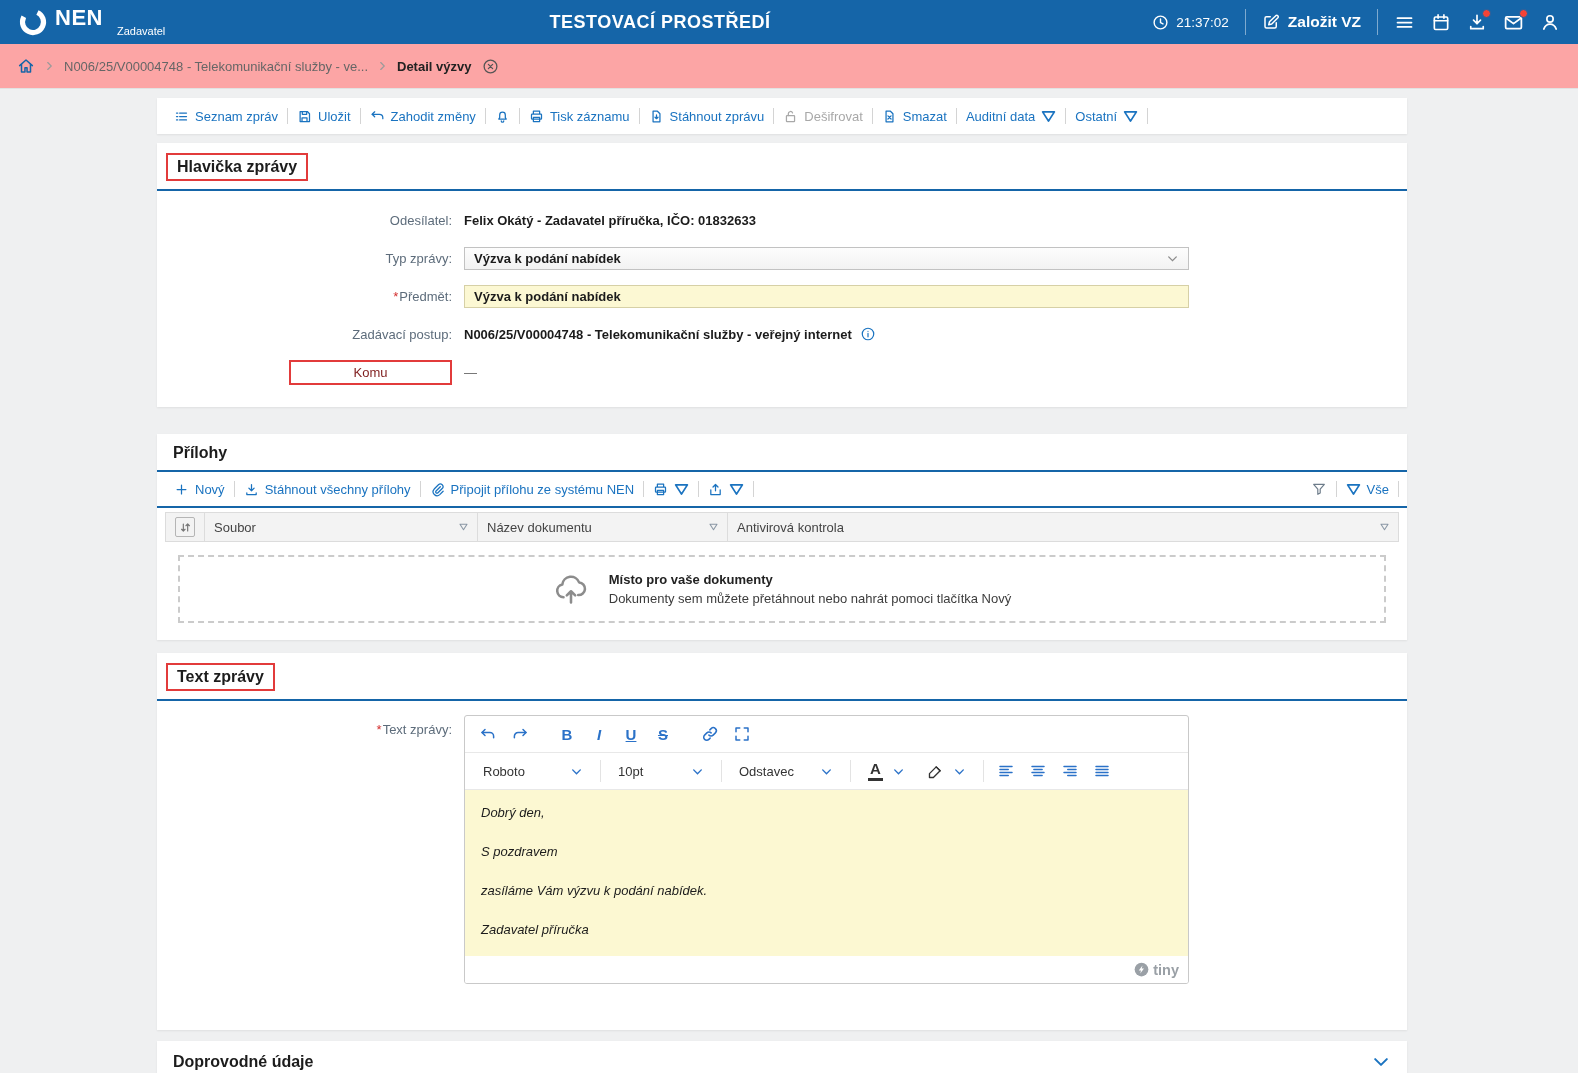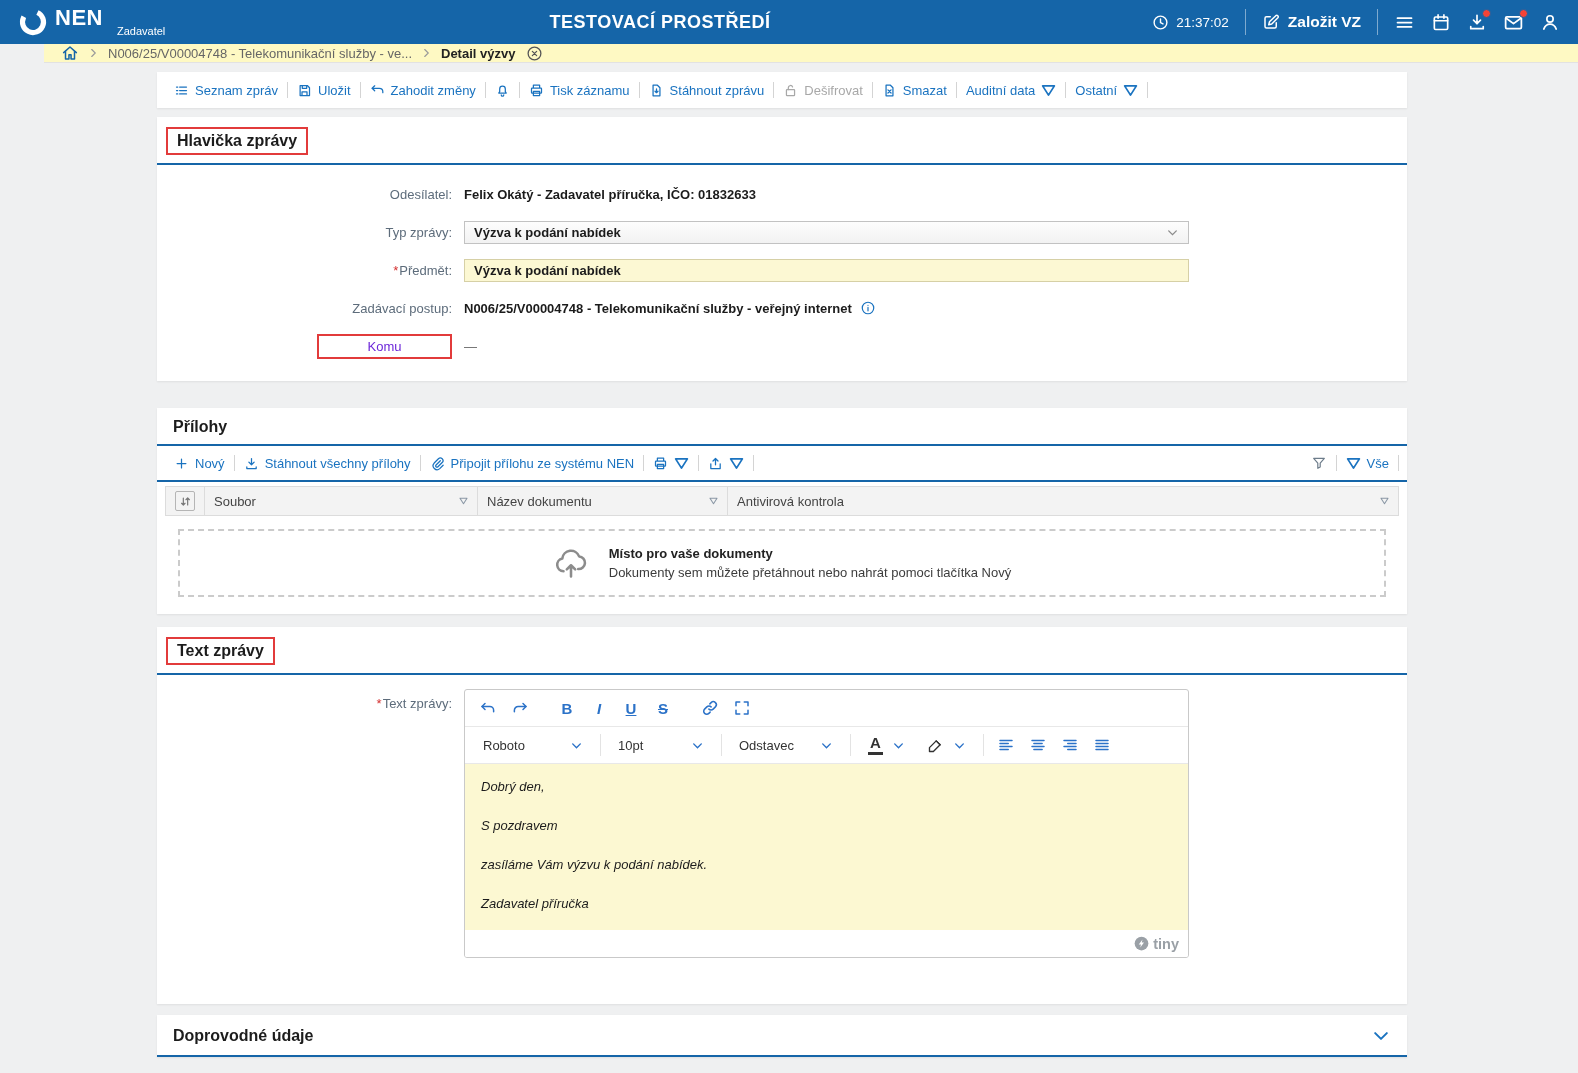--- a/index.html
+++ b/index.html
@@ -21,21 +21,21 @@
   .brand-sub { position: absolute; left: 99px; top: 25px; font-size: 11px; }
   .env-title { position: absolute; left: 450px; width: 420px; text-align: center; font-size: 18px; font-weight: bold; letter-spacing: .5px; }
   .top-right { margin-left: auto; display: flex; align-items: center; gap: 16px; }
   .tsep { width: 1px; height: 26px; background: rgba(255,255,255,.45); flex: none; }
   .time-wrap { display: flex; align-items: center; gap: 7px; font-size: 13.5px; }
   .create-vz { display: flex; align-items: center; gap: 8px; font-size: 15.5px; font-weight: bold; color: #fff; }
   .tbtn { position: relative; display: inline-flex; color: #fff; padding: 0; }
   .badge { position: absolute; top: -3px; right: -4px; width: 9px; height: 9px; border-radius: 50%; background: #f44336; border: 1px solid #1565a8; }
 
   
-  .breadcrumb { height: 19px; background: #fef9c3; display: flex; align-items: center; gap: 11px; padding: 0 17px; color: #666; border-bottom: 1px solid #e2e2e2; margin-left: 44px; }
+  .breadcrumb { height: 45px; background: #fca5a5; display: flex; align-items: center; gap: 11px; padding: 0 17px; color: #666; border-bottom: 1px solid #e2e2e2; }
   .crumb { cursor: pointer; }
   .crumb-current { font-weight: bold; color: #222; }
   .csep { width: 7px; height: 12px; color: #9a9a9a; }
 
   
   .content { margin-left: 157px; width: 1250px; }
   .panel { background: #fff; margin-top: 9px; box-shadow: 0 1px 2px rgba(0,0,0,.07); }
 
   
   .cmdbar { display: flex; align-items: center; height: 36px; padding: 8px 8px; }
@@ -59,21 +59,21 @@
   .frow.top { align-items: flex-start; }
   .flabel { width: 293px; text-align: right; padding-right: 12px; color: #5d6c7b; flex: none; padding-top: 1px; }
   .frow.top .flabel { padding-top: 7px; }
   .req { color: #d32f2f; margin-right: 1px; }
   .fvalue { display: flex; align-items: center; gap: 8px; min-width: 0; }
   .bold-val { font-weight: bold; color: #1b1b1b; }
   .selectbox { width: 725px; height: 23px; border: 1px solid #c2c2c2; background: linear-gradient(#fdfdfd,#f2f2f2); display: flex; align-items: center; padding: 0 9px; font-weight: bold; color: #1b1b1b; cursor: pointer; }
   .selectbox .chev { margin-left: auto; width: 13px; height: 13px; color: #8b8b8b; }
   .input-yellow { width: 725px; height: 23px; border: 1px solid #d6d0a6; background: #fcf8d3; display: flex; align-items: center; padding: 0 9px; font-weight: bold; color: #1b1b1b; cursor: text; }
   .komu-cell { display: flex; justify-content: flex-end; }
-  .komu-frame { border: 2px solid #e23b3b; width: 135px; height: 25px; display: flex; align-items: center; justify-content: center; color: #6d28d9; cursor: pointer; }
+  .komu-frame { border: 2px solid #e23b3b; width: 163px; height: 25px; display: flex; align-items: center; justify-content: center; color: #7f1d1d; cursor: pointer; }
   .dash-val { color: #666; }
   .info-ic { width: 16px; height: 16px; color: #1a73c0; cursor: pointer; }
 
   
   .thead { display: flex; align-items: stretch; background: #f3f3f3; border: 1px solid #dcdcdc; height: 30px; margin: 4px 8px 0; color: #444; }
   .th { display: flex; align-items: center; gap: 6px; padding: 0 9px; border-right: 1px solid #dcdcdc; }
   .th:last-child { border-right: none; }
   .th .tri { margin-left: auto; color: #8a97a5; }
   .th-icon { width: 39px; justify-content: center; padding: 0; }
   .iconbox { width: 20px; height: 20px; border: 1px solid #b5b5b5; border-radius: 2px; display: flex; align-items: center; justify-content: center; color: #777; cursor: pointer; }

